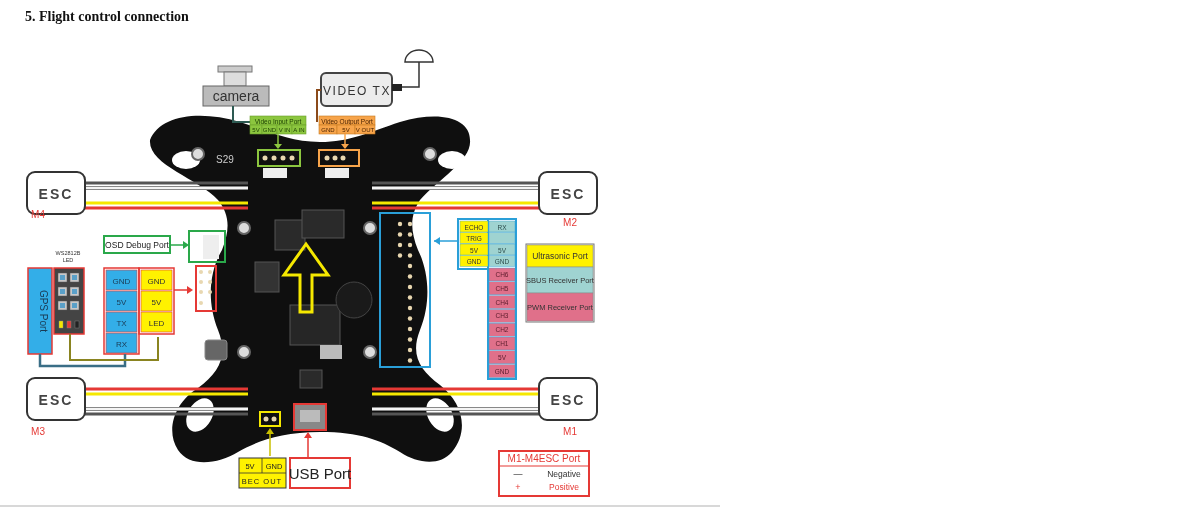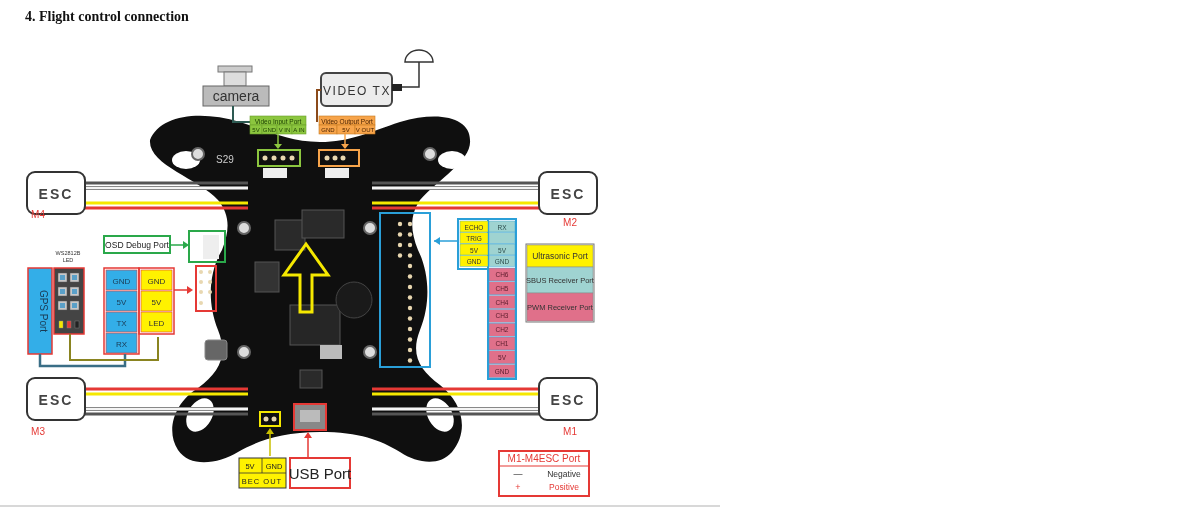--- a/index.html
+++ b/index.html
@@ -6,21 +6,21 @@
   body { width:1200px; height:520px; position:relative; overflow:hidden; font-family:"Liberation Sans", sans-serif; }
   .heading { position:absolute; left:25px; top:9px; font-family:"Liberation Serif", serif; font-weight:bold; font-size:14px; color:#111; }
   .bottom-rule { position:absolute; left:0; top:505px; width:720px; height:2px; background:#d8d8d8; }
   svg { position:absolute; left:0; top:0; }
   .t { font-family:"Liberation Sans", sans-serif; }
   .tn { font-family:"Liberation Sans Narrow", "Liberation Sans", sans-serif; }
 </style>
 </head>
 <body>
 
-<div class="heading">4.  Flight control connection</div>
+<div class="heading">5.  Flight control connection</div>
 
 <svg width="1200" height="520" viewBox="0 0 1200 520">
 
   <g>
     <path fill="#0f0f0f" d="M150,140 C160,115 200,110 240,122 C270,132 290,142 320,142 C350,142 370,132 400,122 C440,110 470,118 470,140
          C472,160 440,178 420,200 C410,215 410,230 418,250 C428,270 432,300 420,330 C410,355 420,370 440,385
          C462,402 470,430 452,452 C440,466 418,464 400,452 C380,440 360,432 320,432 C280,432 255,442 238,452
          C218,464 190,468 178,450 C165,430 175,402 198,388 C220,372 228,355 218,330 C206,300 210,270 222,250
          C230,230 230,215 218,200 C198,178 148,165 150,140 Z"></path>
 

